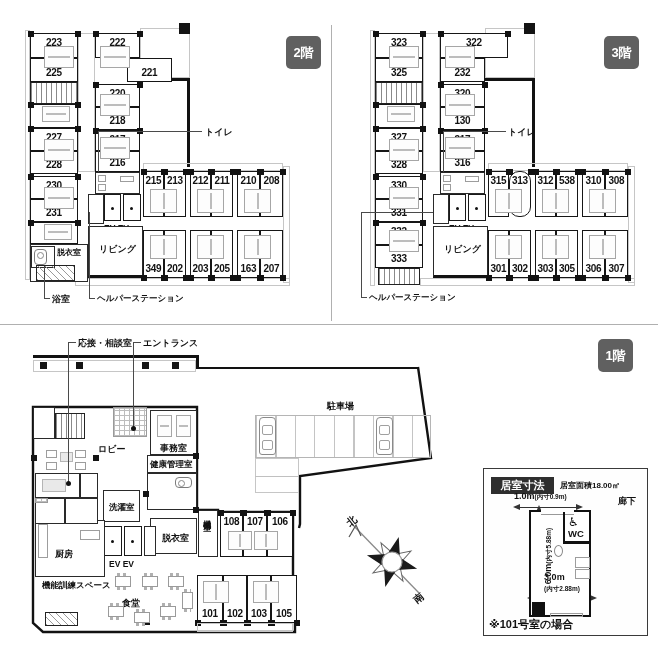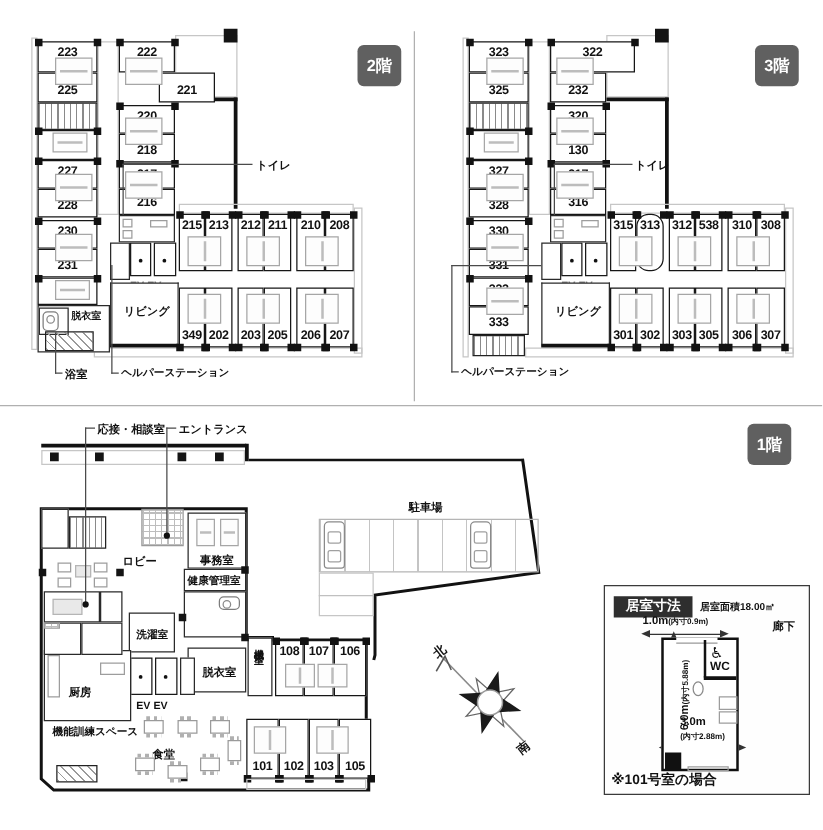--- a/index.html
+++ b/index.html
@@ -236,21 +236,21 @@
     <div class="it room lb csb" style="left: 164px; top: 230px; width: 22px; height: 48px;">
       <span>202</span>
     </div>
     <div class="it room lb csb" style="left: 190px; top: 230px; width: 21px; height: 48px;">
       <span>203</span>
     </div>
     <div class="it room lb csb" style="left: 211px; top: 230px; width: 22px; height: 48px;">
       <span>205</span>
     </div>
     <div class="it room lb csb" style="left: 237px; top: 230px; width: 23px; height: 48px;">
-      <span>206</span>
+      <span>163</span>
     </div>
     <div class="it room lb csb" style="left: 260px; top: 230px; width: 23px; height: 48px;">
       <span>207</span>
     </div>
     <div class="it furn" style="left: 150px; top: 189px; width: 27px; height: 24px;"></div>
     <div class="it furn" style="left: 197px; top: 189px; width: 27px; height: 24px;"></div>
     <div class="it furn" style="left: 244px; top: 189px; width: 27px; height: 24px;"></div>
     <div class="it furn" style="left: 150px; top: 235px; width: 27px; height: 24px;"></div>
     <div class="it furn" style="left: 197px; top: 235px; width: 27px; height: 24px;"></div>
     <div class="it furn" style="left: 244px; top: 235px; width: 27px; height: 24px;"></div>

